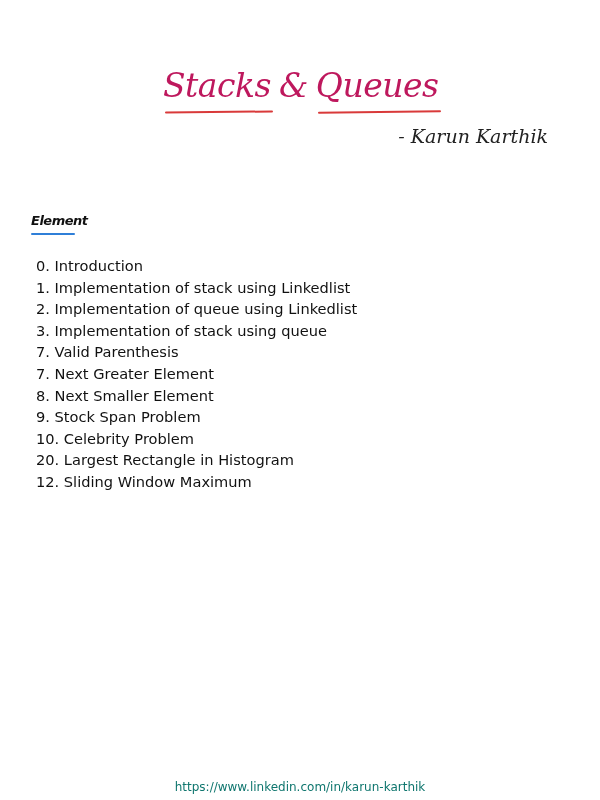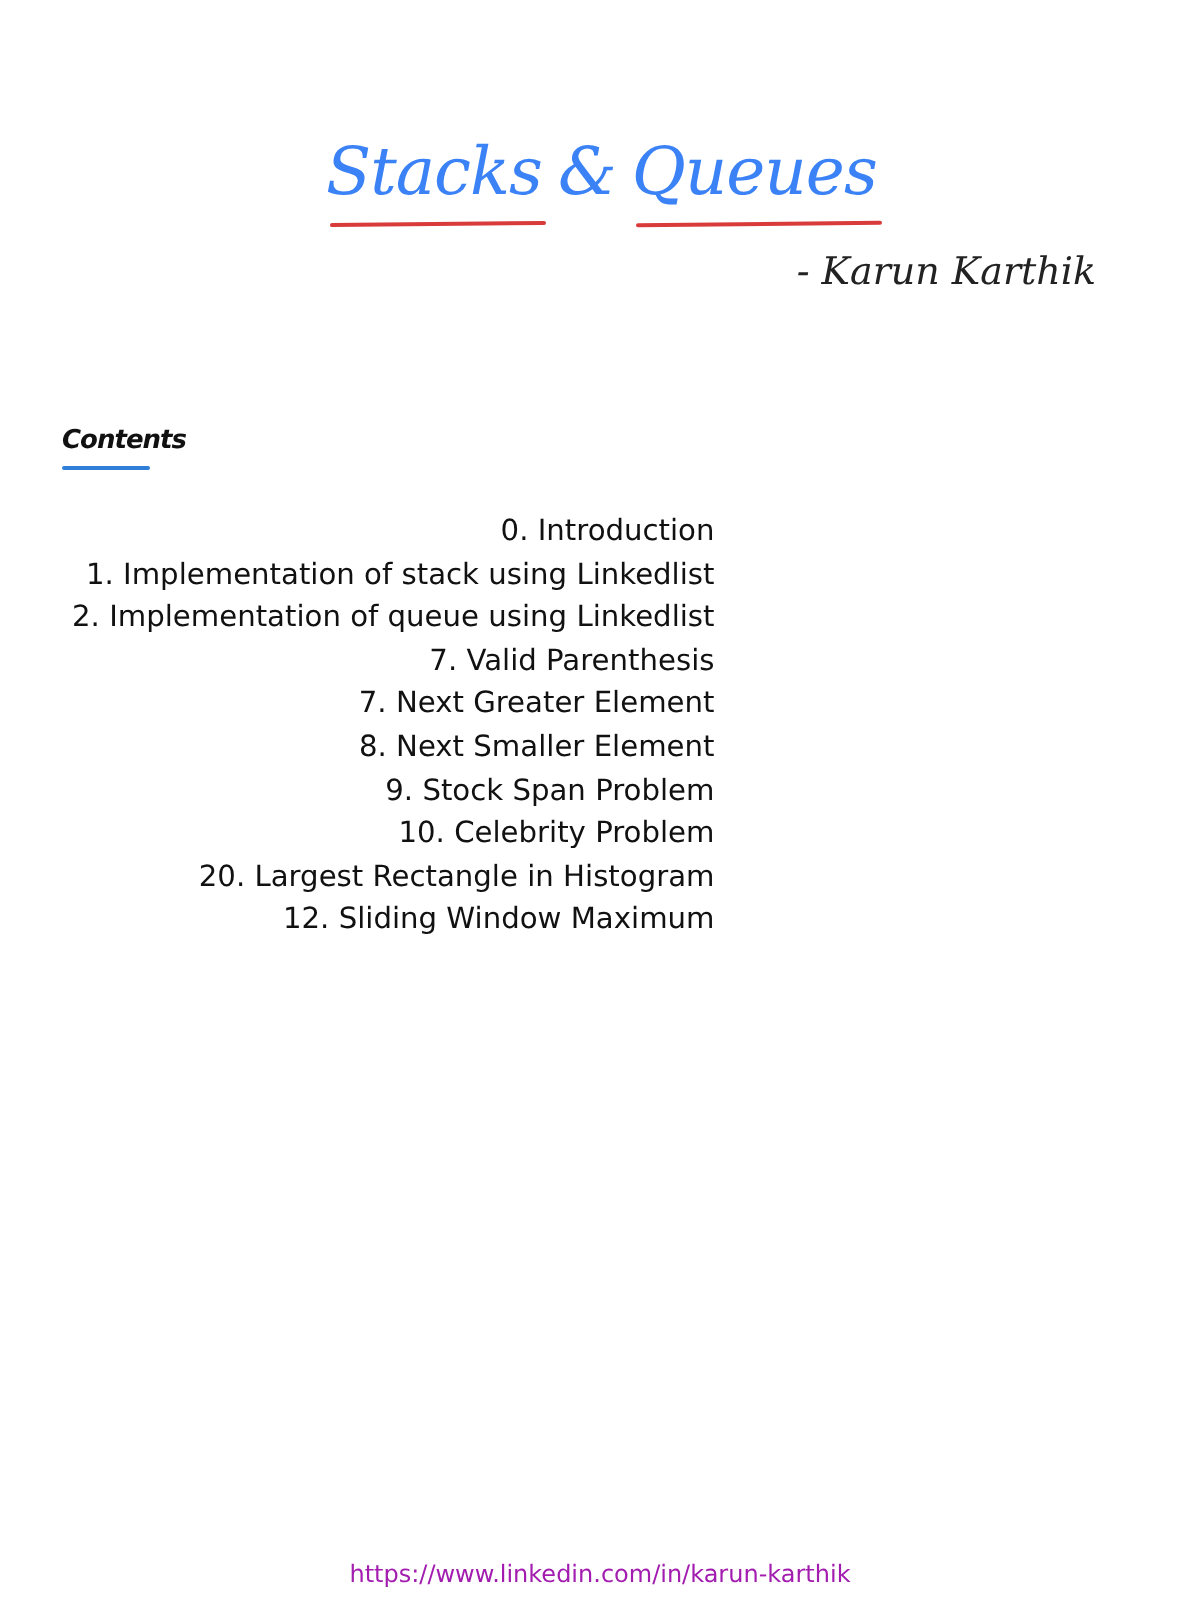--- a/index.html
+++ b/index.html
@@ -2,21 +2,21 @@
 <html><head>
   <meta charset="utf-8">
   <style>
     html, body { margin: 0; padding: 0; }
     body {
       width: 600px; height: 800px; background: #ffffff; position: relative; overflow: hidden;
       font-family: "DejaVu Sans", sans-serif; color: #111111;
     }
     .title {
       position: absolute; left: 163px; top: 66px; width: 250px;
-      font-family: "DejaVu Serif", serif; font-style: italic; font-size: 33px; color: #3b82f6;
+      font-family: "DejaVu Serif", serif; font-style: italic; font-size: 33px; color: #be185d;
       white-space: nowrap; letter-spacing: -0.5px;
     }
     .title .word { position: relative; display: inline-block; }
     .title .underline {
       position: absolute; left: 2px; right: -2px; bottom: -8px; height: 2px;
       background: #d93a3a; border-radius: 2px; transform: rotate(-0.6deg);
     }
     .title .amp { margin: 0 8px; }
     .author {
       position: absolute; right: 52px; top: 125px;
@@ -30,43 +30,44 @@
       color: #111; letter-spacing: -0.5px;
     }
     .contents-underline {
       position: absolute; left: 31px; top: 233px; width: 44px; height: 2px;
       background: #2f7fd8; border-radius: 2px;
     }
     .toc {
       position: absolute; left: 36px; top: 255px; margin: 0; padding: 0; list-style: none;
     }
     .toc li {
-      font-size: 14.6px; line-height: 21.6px; height: 21.6px; color: #111; white-space: nowrap; text-align: right;
+      font-size: 14.6px; line-height: 21.6px; height: 21.6px; color: #111; white-space: nowrap;
     }
     .footer {
       position: absolute; left: 0; width: 600px; top: 780px; text-align: center;
-      font-size: 12px; color: #a21caf;
+      font-size: 12px; color: #0f766e;
     }
   </style>
 </head>
 <body>
 
 <div class="title">
   <span class="word"><span>Stacks</span><span class="underline"></span></span><span class="amp">&amp;</span><span class="word"><span>Queues</span><span class="underline"></span></span>
 </div>
 
 <div class="author">- Karun Karthik</div>
 
-<div class="contents-label">Contents</div>
+<div class="contents-label">Element</div>
 <div class="contents-underline"></div>
 
 <ul class="toc">
   <li>0. Introduction</li>
   <li>1. Implementation of stack using Linkedlist</li>
   <li>2. Implementation of queue using Linkedlist</li>
+  <li>3. Implementation of stack using queue</li>
   <li>7. Valid Parenthesis</li>
   <li>7. Next Greater Element</li>
   <li>8. Next Smaller Element</li>
   <li>9. Stock Span Problem</li>
   <li>10. Celebrity Problem</li>
   <li>20. Largest Rectangle in Histogram</li>
   <li>12. Sliding Window Maximum</li>
 </ul>
 
 <div class="footer">https://www.linkedin.com/in/karun-karthik</div>

